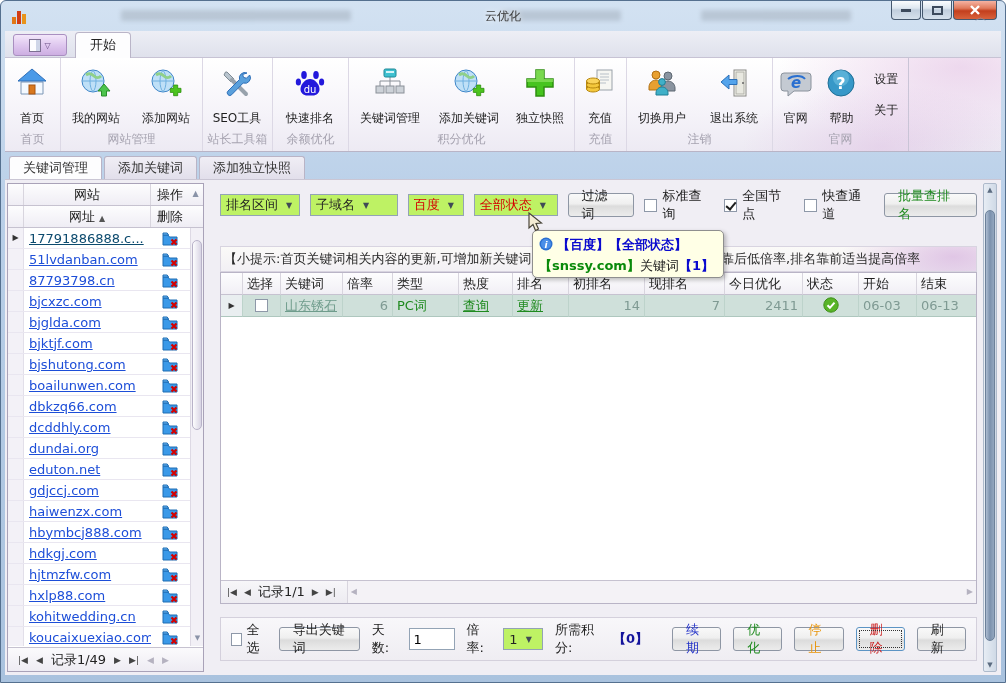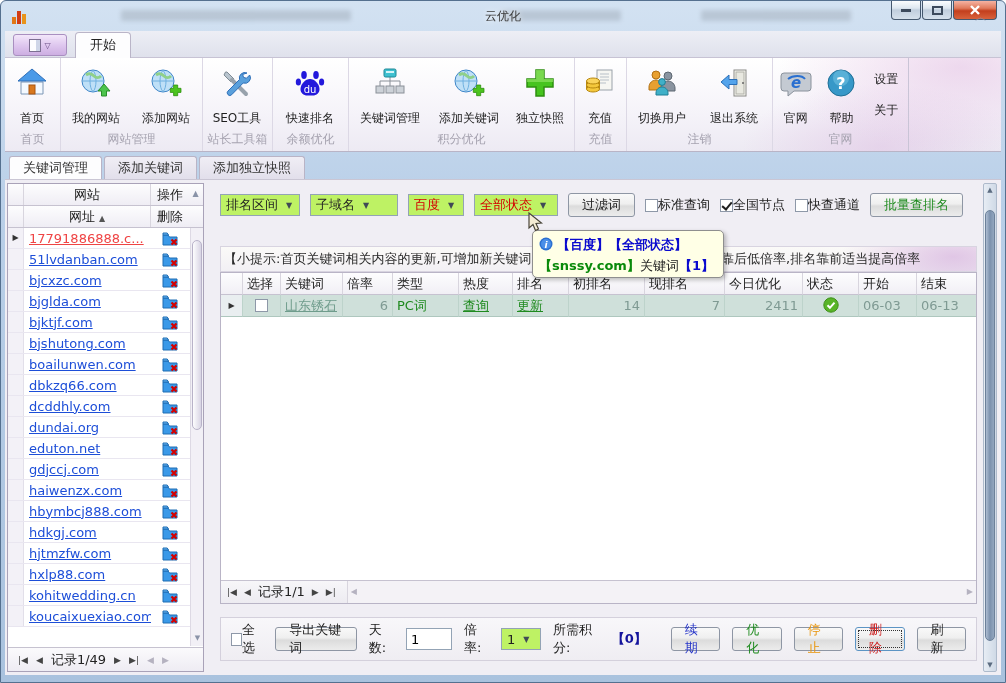--- a/index.html
+++ b/index.html
@@ -64,40 +64,40 @@
   .sp-h1, .sp-h2 { display:flex; height:22px; border-bottom:1px solid #c6c2d0; background:linear-gradient(180deg,#fdfdfe,#efedf4); }
   .sp-h1 .c1,.sp-h2 .c1 { width:16px; border-right:1px solid #d8d5de; }
   .sp-h1 .c2,.sp-h2 .c2 { width:127px; border-right:1px solid #d8d5de; text-align:center; line-height:21px; font-size:13px; }
   .sp-h1 .c3,.sp-h2 .c3 { width:38px; text-align:center; line-height:21px; font-size:13px; }
   .sp-h1 .c4,.sp-h2 .c4 { width:13px; text-align:center; color:#8a93a8; font-size:8px; line-height:20px; }
   .sortmark { font-size:8px; color:#555; margin-left:4px; }
   .site-rows { position:absolute; top:44px; left:0; right:13px; bottom:25px; overflow:hidden; }
   .site-row { display:flex; align-items:center; height:21px; border-bottom:1px solid #e9e6f0; }
   .site-row .sel { width:16px; text-align:center; font-size:8px; color:#333; background:#f3f1f7; border-right:1px solid #e2dfe9; align-self:stretch; line-height:20px; }
   .site-row .slink { width:127px; padding-left:5px; font-size:13px; color:#1d4ed8; text-decoration:underline; white-space:nowrap; overflow:hidden; }
-  .site-row .slink.cur { color:#ef4444; }
+  .site-row .slink.cur { color:#0c4a6e; }
   .site-row .del { width:38px; display:flex; justify-content:center; }
   .sp-scroll { position:absolute; top:44px; right:0; width:13px; bottom:25px; background:#f2f0f6; border-left:1px solid #ddd9e4; }
   .sp-thumb { position:absolute; top:12px; left:1px; width:10px; height:190px; background:linear-gradient(90deg,#fdfdfe,#d8d4e4); border:1px solid #b8b2c8; border-radius:5px; }
   .sp-arr { position:absolute; left:0; width:13px; height:12px; text-align:center; font-size:7px; color:#8a93a8; }
   .sp-pager { position:absolute; left:0; right:0; bottom:0; height:24px; border-top:1px solid #c6c2d0; background:linear-gradient(180deg,#fbfafc,#eeecf3);
     display:flex; align-items:center; gap:8px; padding-left:10px; font-size:13px; }
   .pg-ic { color:#444; font-size:9px; }
   .pg-ic.dim { color:#b5b2c0; }
 
   
   .main { position:absolute; left:205px; top:0; right:22px; bottom:0; }
   .filterbar { position:absolute; left:10px; top:10px; right:2px; height:30px; display:flex; align-items:center; gap:10px; }
   .combo { height:22px; background:#bef264; border:1px solid #93a3b5; display:flex; align-items:center; padding:0 5px; font-size:13px; gap:8px; }
   .combo .arr { color:#404a56; font-size:8px; }
   .combo.red { color:#d40000; }
   .btn { height:24px; padding:0 13px; border:1px solid #8e96a4; border-radius:3px; font-size:13px;
     background:linear-gradient(180deg,#f9f9f9,#efefef 45%,#dcdcdc 55%,#ececec); display:flex; align-items:center; }
   .btn.green { color:#1e8a1e; }
-  .chk { display:flex; align-items:center; font-size:13px; }
+  .chk { display:flex; align-items:center; gap:5px; font-size:13px; }
   .cbox { position:relative; width:13px; height:13px; background:#fff; border:1px solid #8e98a8; display:inline-block; }
   .cbox.checked::after { content:""; position:absolute; left:3px; top:0px; width:4px; height:8px;
     border-right:2px solid #1e1e1e; border-bottom:2px solid #1e1e1e; transform:rotate(40deg); }
 
   .hintrow { position:absolute; left:10px; right:2px; top:66px; height:26px;
     background:
       radial-gradient(ellipse 150px 60px at 97% 40%, rgba(214,178,222,.7), transparent 75%),
       linear-gradient(180deg,#fbfaf8,#f2f0f4);
     border:1px solid #d8d4e0; display:flex; align-items:center; font-size:13px; color:#2a2a2a; }
   .hint-left { padding-left:3px; white-space:nowrap; }
@@ -407,20 +407,31 @@
               <svg width="17" height="15" viewBox="0 0 17 15">
                 <path d="M1 4h5l1.5 2H15v8H1z" fill="#3a99e8" stroke="#1f6db3"></path>
                 <path d="M1 4V2h4.2l1.3 2z" fill="#6cb8f4" stroke="#1f6db3"></path>
                 <path d="M9.5 8.5l5 5M14.5 8.5l-5 5" stroke="#d40000" stroke-width="2.2"></path>
               </svg>
             </span>
           </div>
           <div class="site-row">
             <span class="sel"></span>
             <a class="slink">51lvdanban.com</a>
+            <span class="del">
+              <svg width="17" height="15" viewBox="0 0 17 15">
+                <path d="M1 4h5l1.5 2H15v8H1z" fill="#3a99e8" stroke="#1f6db3"></path>
+                <path d="M1 4V2h4.2l1.3 2z" fill="#6cb8f4" stroke="#1f6db3"></path>
+                <path d="M9.5 8.5l5 5M14.5 8.5l-5 5" stroke="#d40000" stroke-width="2.2"></path>
+              </svg>
+            </span>
+          </div>
+          <div class="site-row">
+            <span class="sel"></span>
+            <a class="slink">87793798.cn</a>
             <span class="del">
               <svg width="17" height="15" viewBox="0 0 17 15">
                 <path d="M1 4h5l1.5 2H15v8H1z" fill="#3a99e8" stroke="#1f6db3"></path>
                 <path d="M1 4V2h4.2l1.3 2z" fill="#6cb8f4" stroke="#1f6db3"></path>
                 <path d="M9.5 8.5l5 5M14.5 8.5l-5 5" stroke="#d40000" stroke-width="2.2"></path>
               </svg>
             </span>
           </div>
           <div class="site-row">
             <span class="sel"></span>

